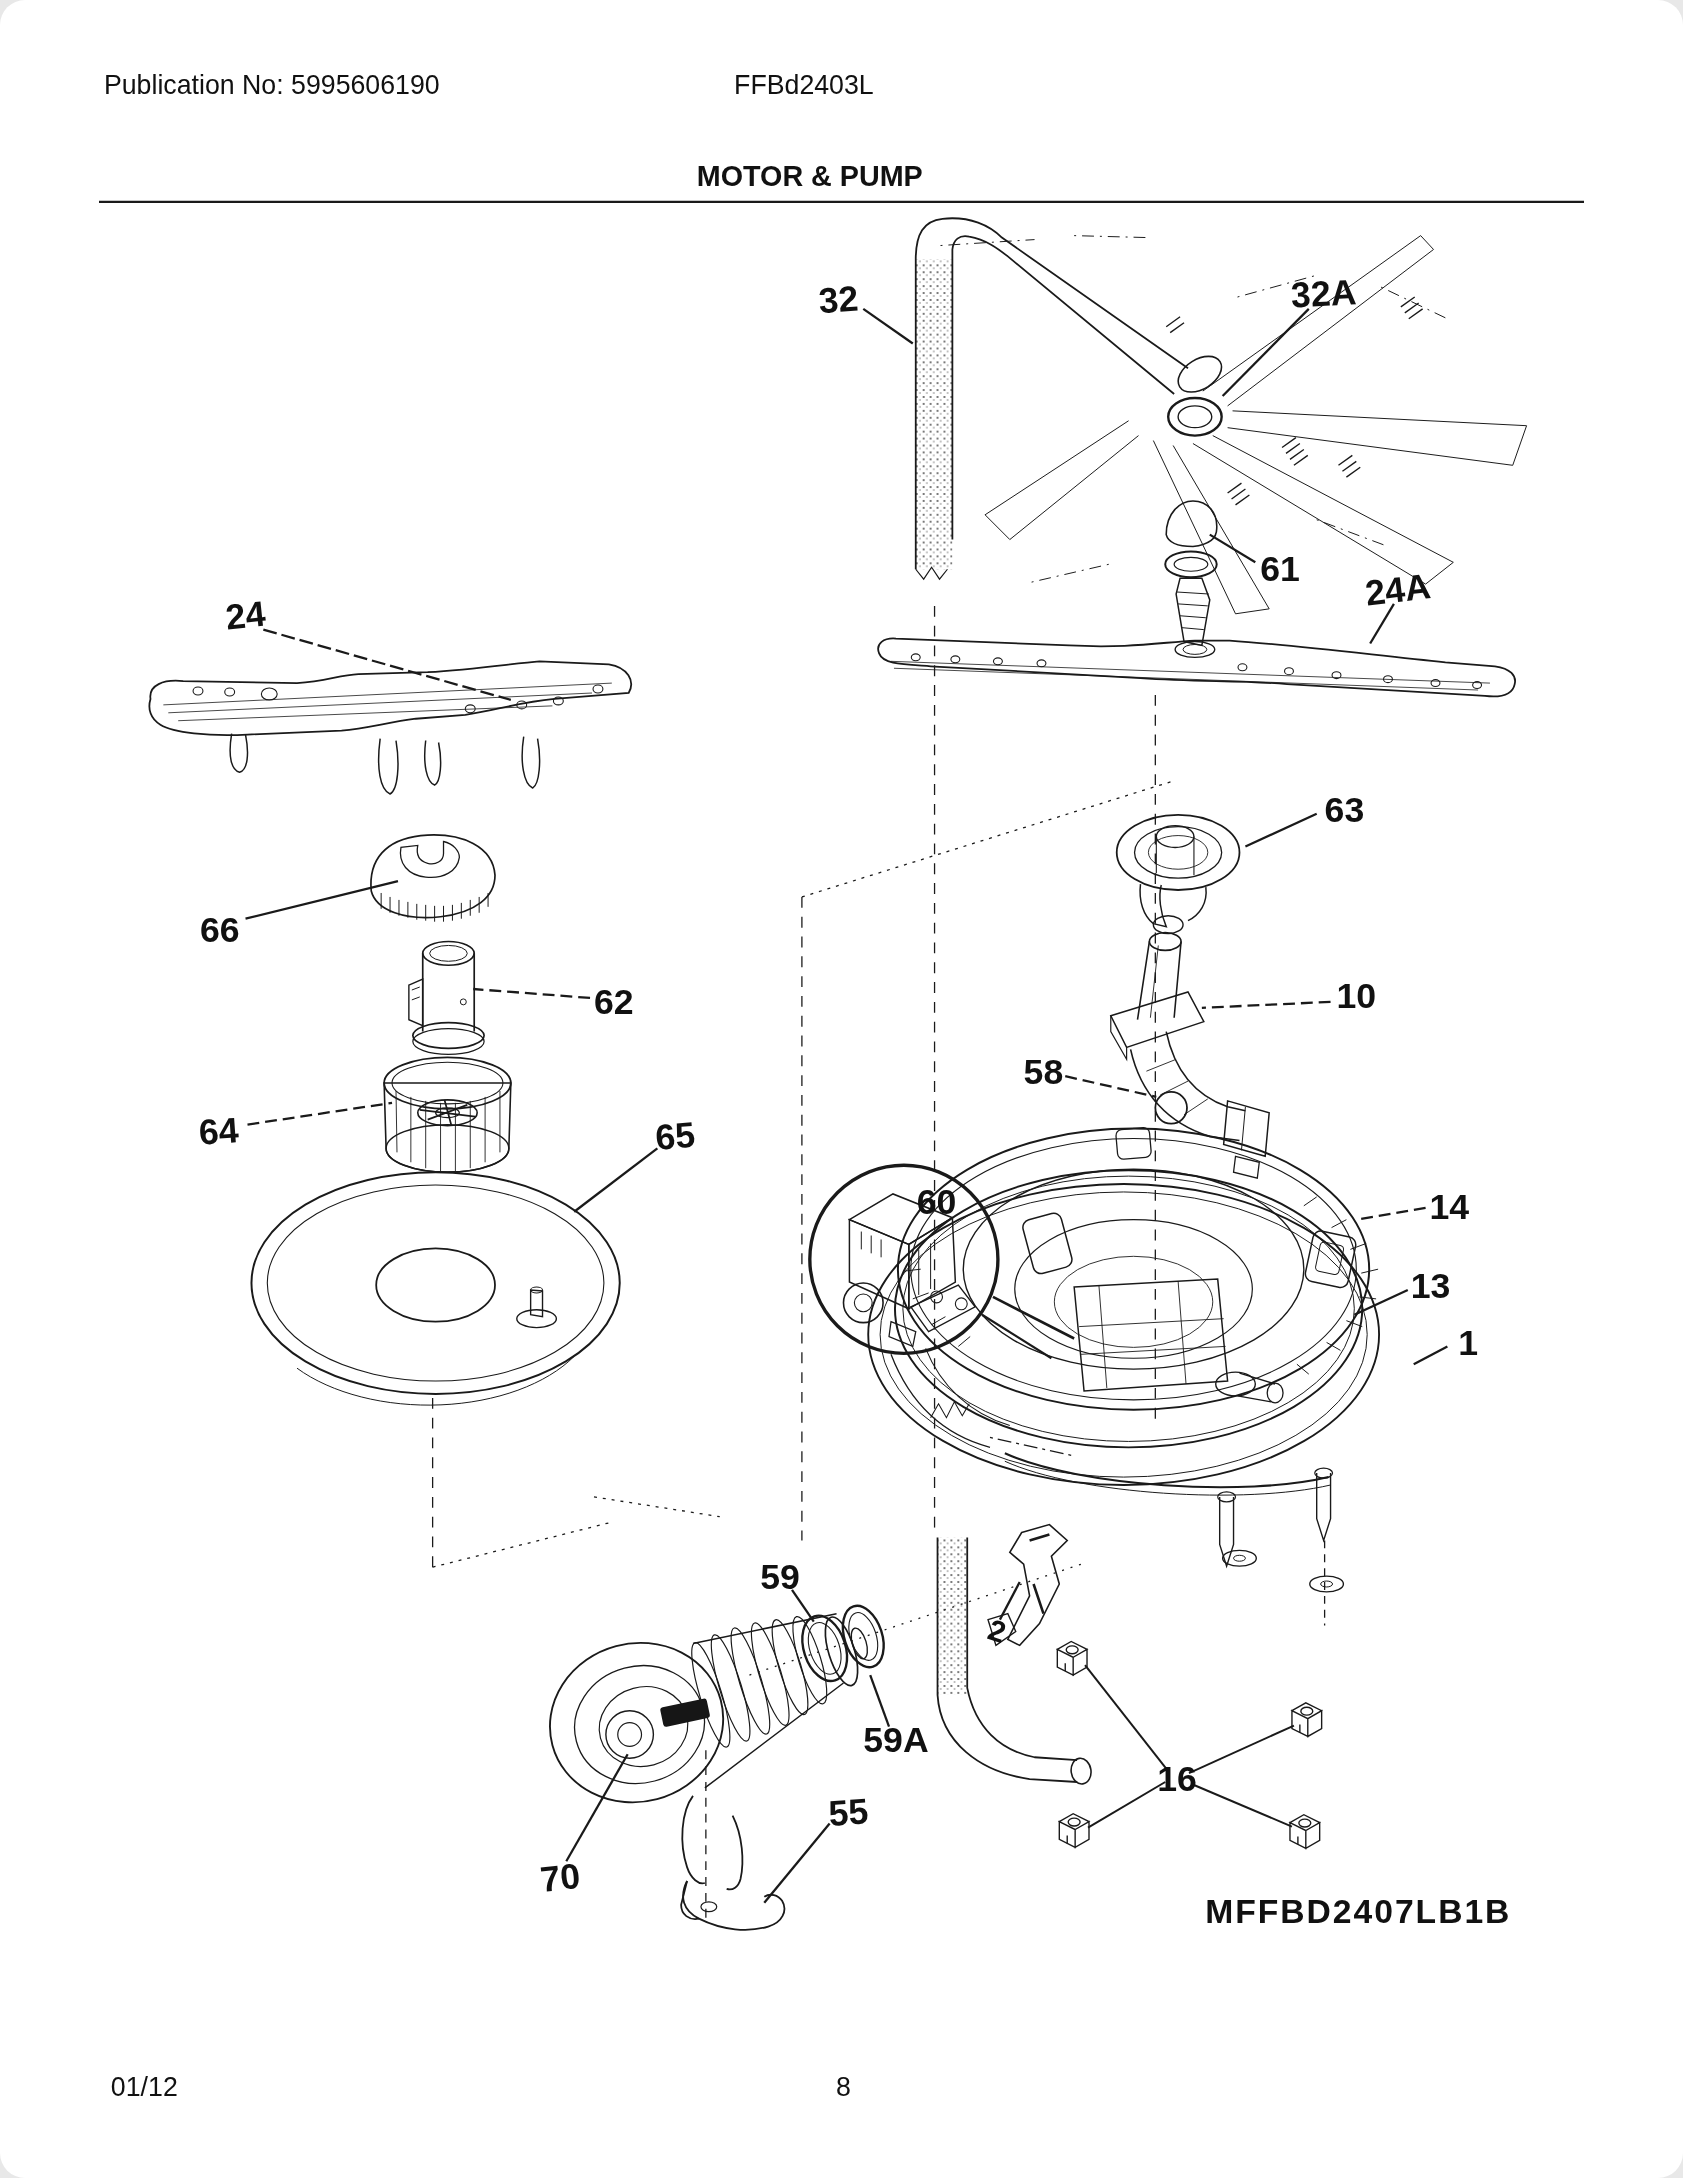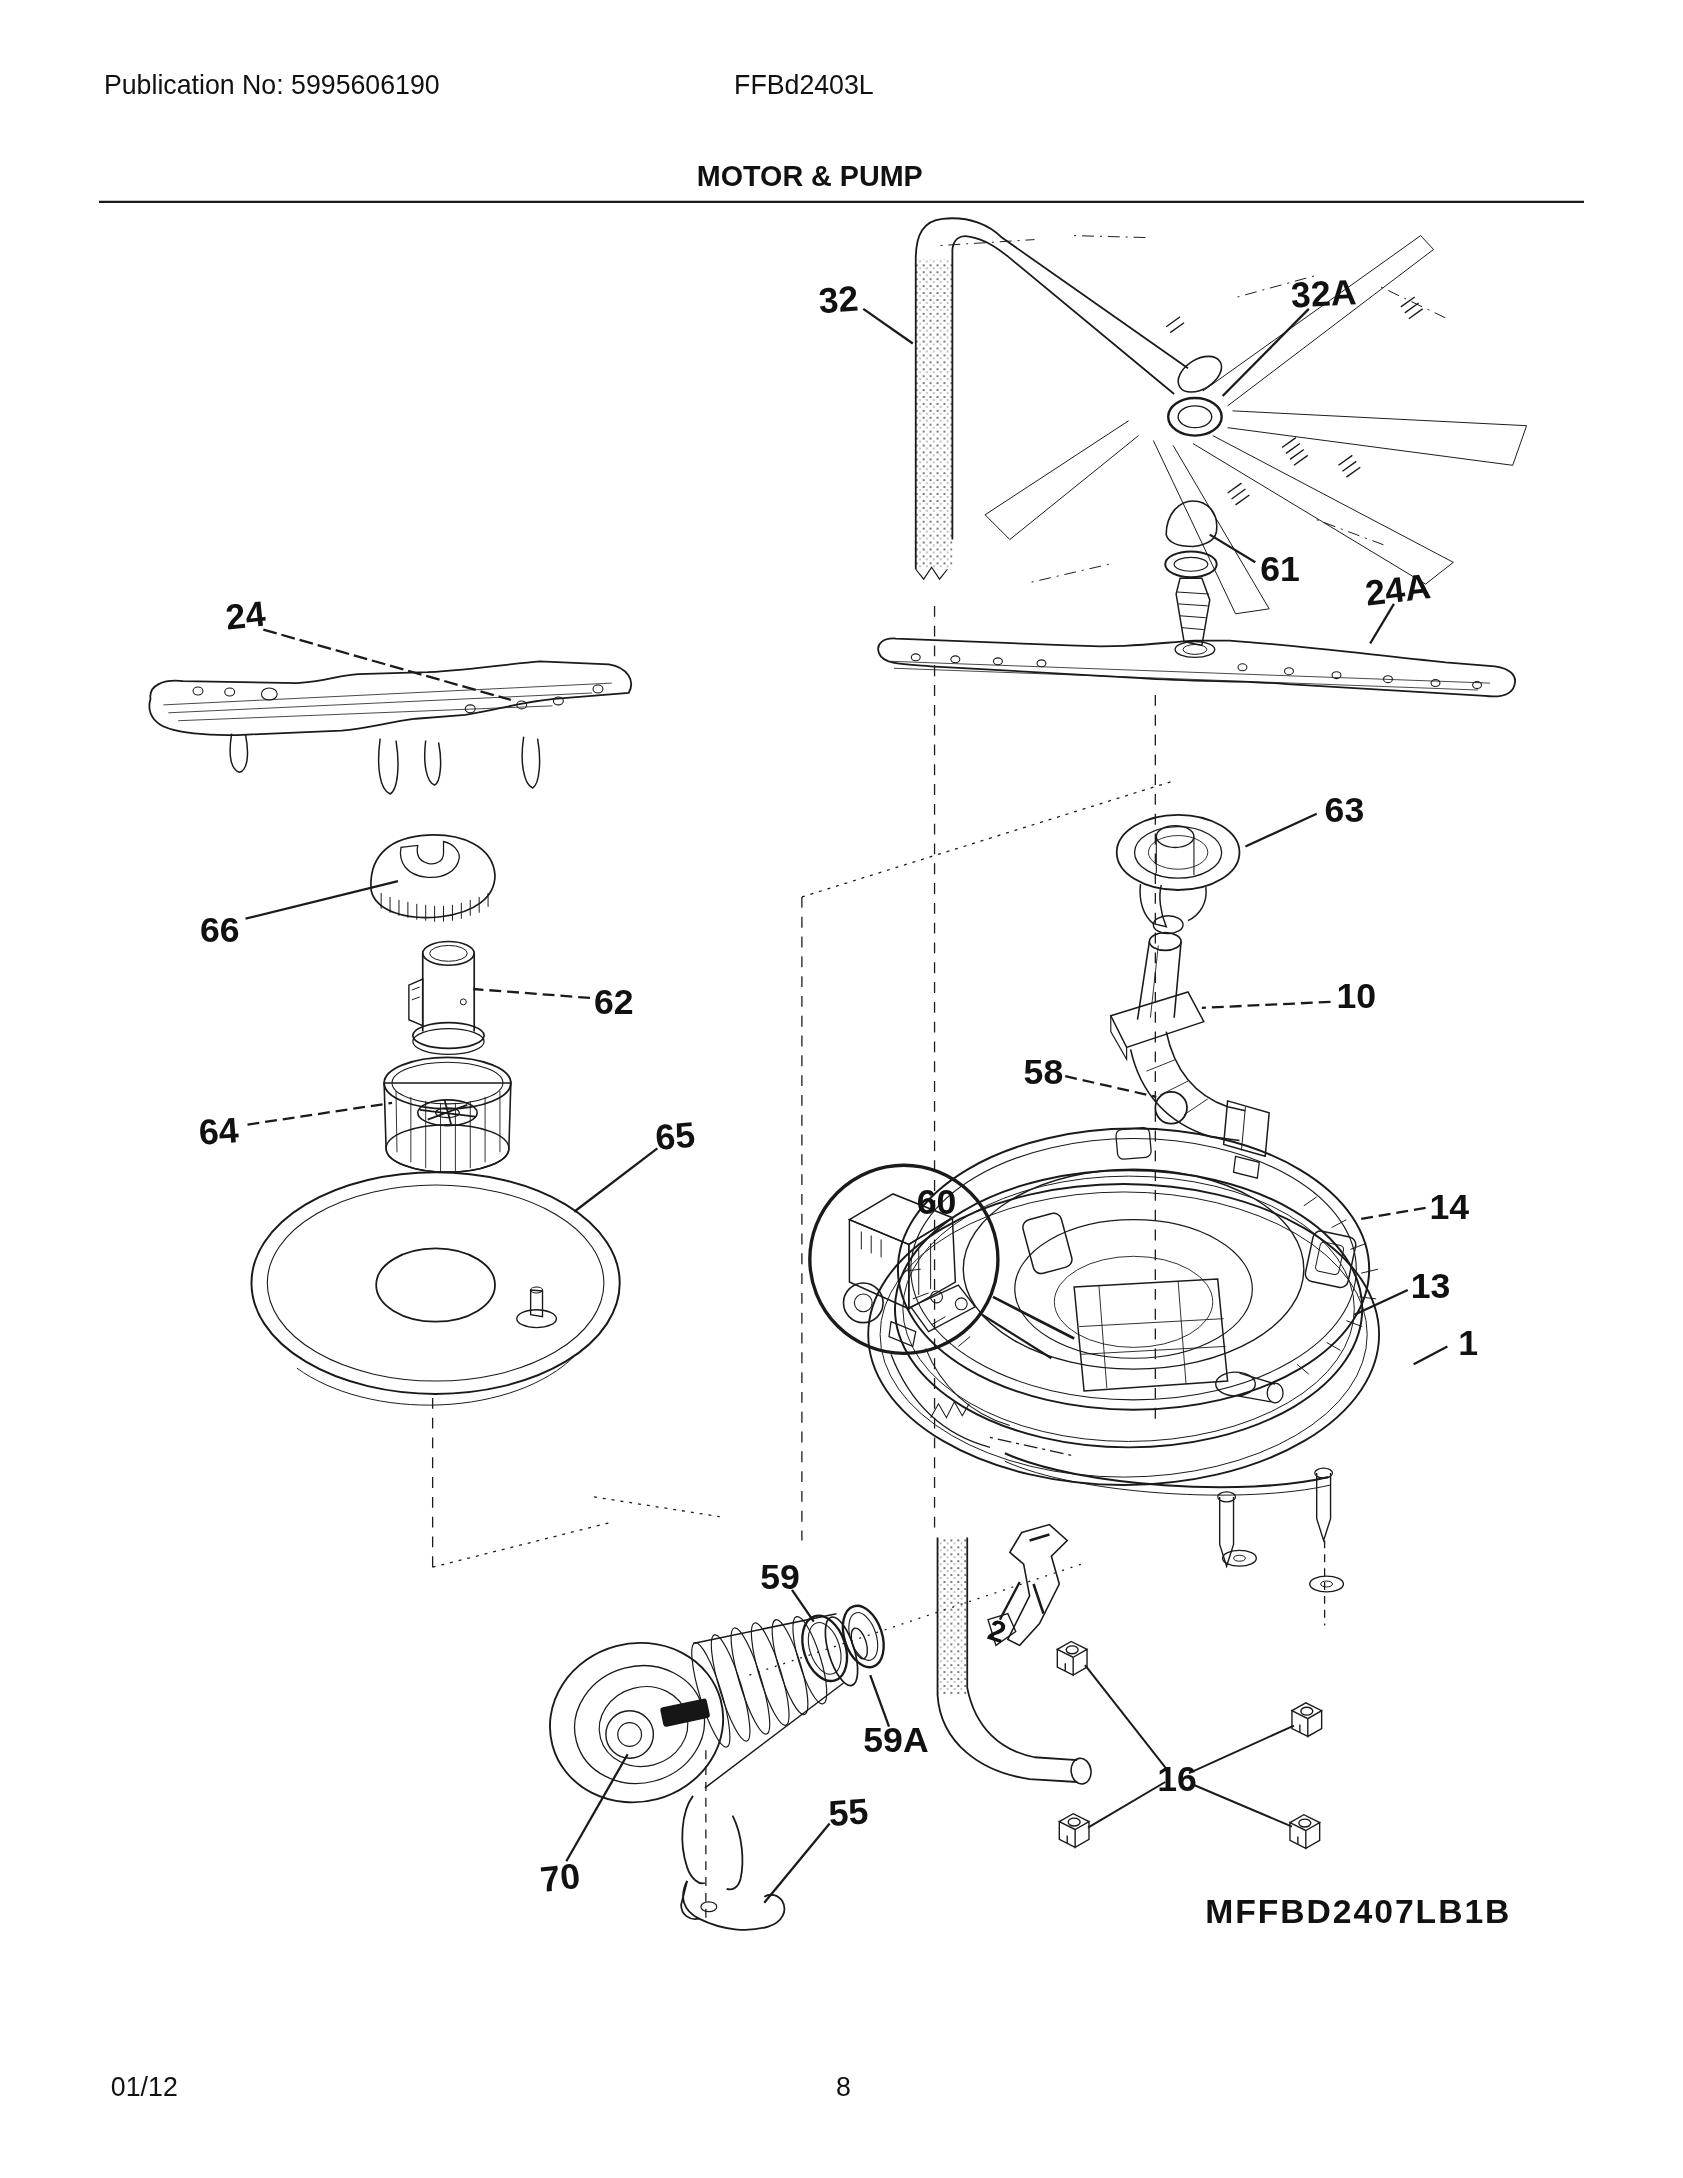--- a/index.html
+++ b/index.html
@@ -1,19 +1,20 @@
 <!DOCTYPE html>
 <html><head>
 <meta charset="utf-8">
 <style>
   html,body { margin:0; padding:0; background:#e8e8e8; }
   .page {
     width:1683px; height:2178px; position:relative; margin:0 auto;
     background:#ffffff;
     font-family:"Liberation Sans", sans-serif;
+    border-radius:25px;
   }
   svg { display:block; }
   text { fill:#111; }
   .hdr  { font-size:27px; }
   .title{ font-size:29px; font-weight:bold; }
   .ftr  { font-size:27px; }
   .lbl  { font-size:36px; font-weight:bold; }
   .lbl-sm { font-size:30px; font-weight:bold; }
   .code { font-size:34px; font-weight:bold; letter-spacing:2px; }
   .ln   { stroke:#1a1a1a; fill:none; }

